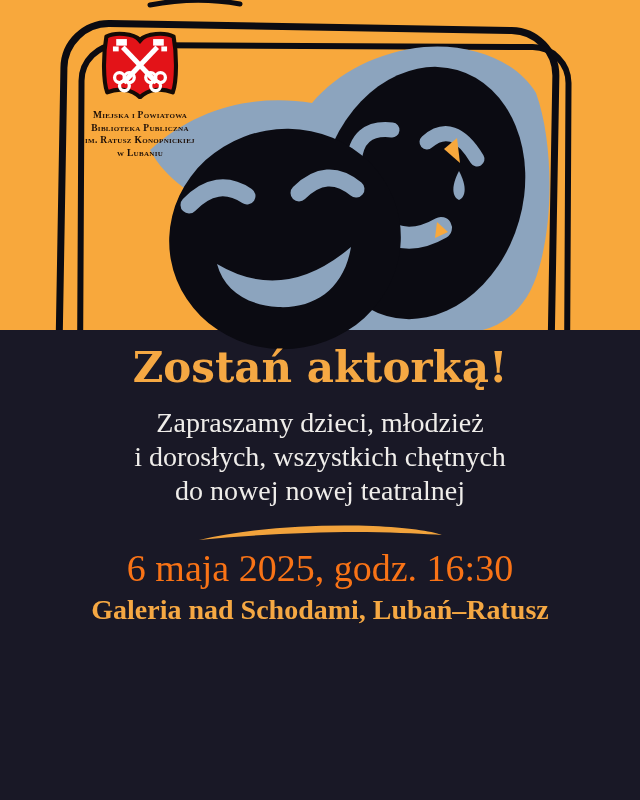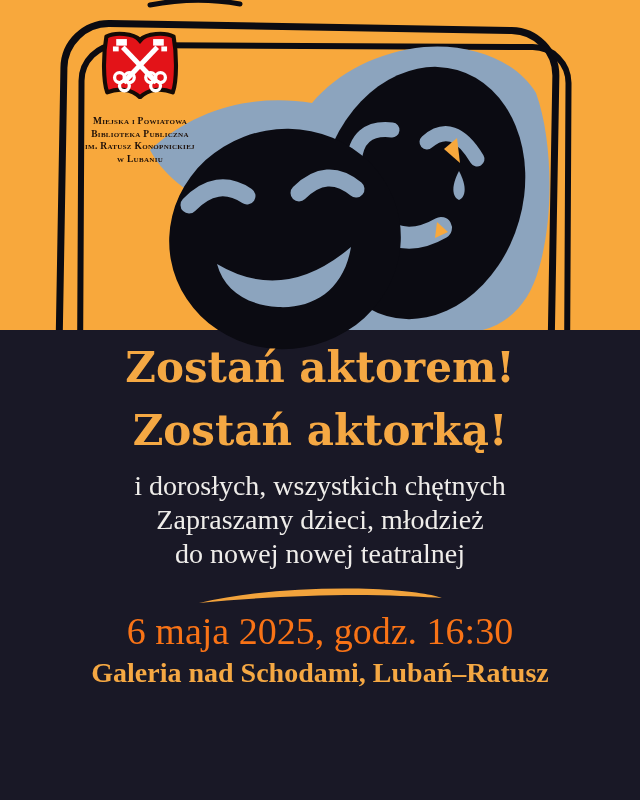--- a/index.html
+++ b/index.html
@@ -8,21 +8,21 @@
     background:#191826;font-family:"Liberation Serif",serif;
   }
   .hero{position:absolute;top:0;left:0;width:640px;height:330px;background:#F8A83C;}
   .hero-art{position:absolute;top:0;left:0;z-index:1;}
   .logo{
     position:absolute;top:30px;left:76px;width:128px;z-index:2;
     text-align:center;
   }
   .logo svg{display:block;margin:0 auto;}
   .logo-text{
-    margin-top:16px;font-family:"Liberation Serif",serif;font-weight:bold;
+    margin-top:10px;font-family:"Liberation Serif",serif;font-weight:bold;
     font-variant-caps:small-caps;font-size:9.5px;line-height:12.5px;
     letter-spacing:.3px;color:#1d0f08;
   }
   .logo-text div{white-space:nowrap;}
   .content{
     position:absolute;top:336px;left:0;width:640px;z-index:3;text-align:center;
   }
   .headline{
     font-family:"DejaVu Serif","Liberation Serif",serif;font-weight:bold;
     font-size:42px;line-height:63px;color:#F5A843;
@@ -125,27 +125,26 @@
         <div>Miejska i Powiatowa</div>
         <div>Biblioteka Publiczna</div>
         <div>im. Ratusz Konopnickiej</div>
         <div>w Lubaniu</div>
       </div>
     </div>
   </div>
 
   <div class="content">
     <div class="headline">
-      <div>Zostań aktorem!</div>
       <div>Zostań aktorką!</div>
     </div>
 
     <div class="invite">
+      <div>Zapraszamy dzieci, młodzież</div>
       <div>i dorosłych, wszystkich chętnych</div>
-      <div>Zapraszamy dzieci, młodzież</div>
       <div>do nowej nowej teatralnej</div>
     </div>
 
     <svg class="swoosh" width="250" height="22" viewBox="0 0 250 22">
       <path d="M 4 19 C 55 7, 120 3, 178 5
                C 212 6.5, 236 10, 247 14
                C 230 13, 205 11.5, 172 11
                C 120 10.5, 55 14, 4 19 Z" fill="#F2A33C"></path>
     </svg>
 

